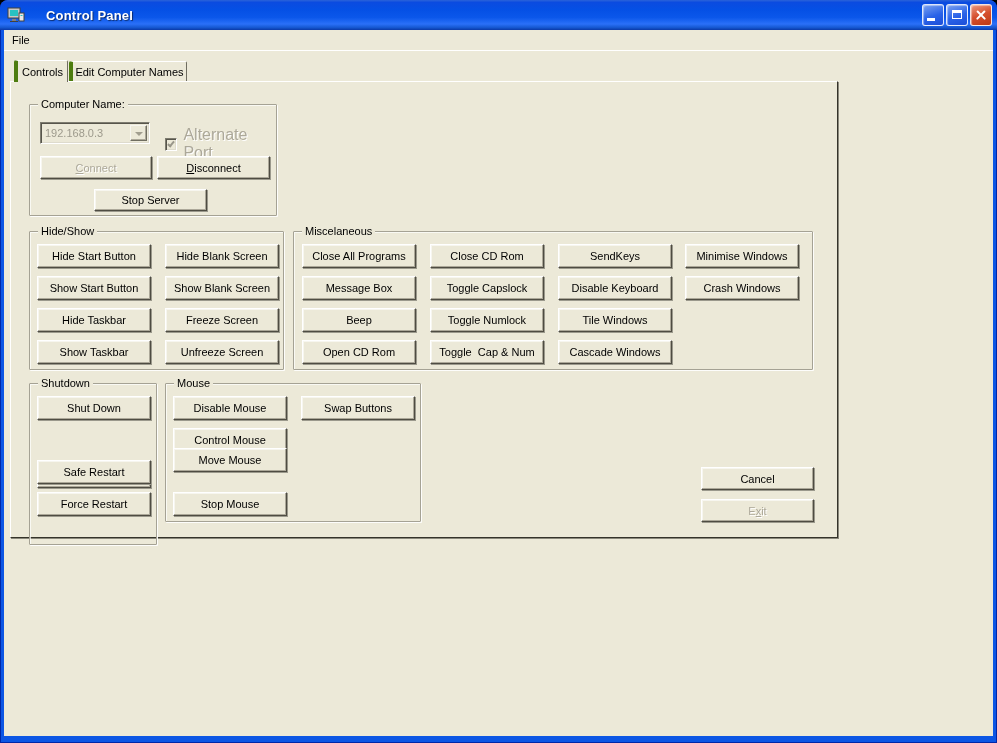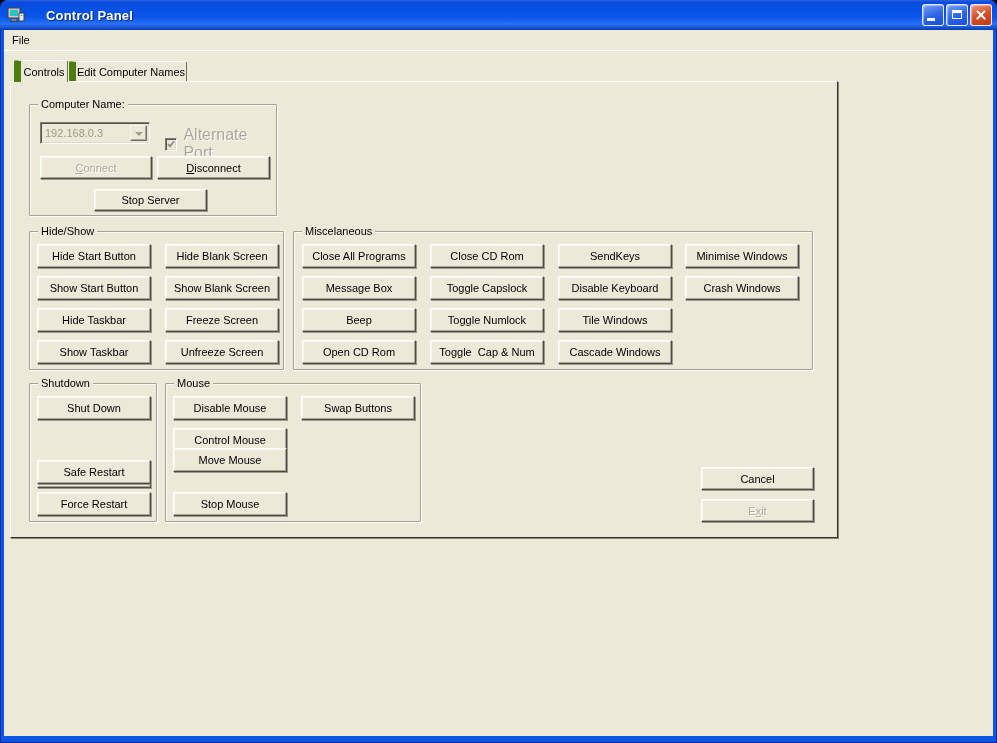--- a/index.html
+++ b/index.html
@@ -49,21 +49,21 @@
     position:absolute; top:0; left:0; right:0; height:21px;
     border-bottom:1px solid #fff;
     font-size:11px; color:#000; display:flex; align-items:center;
   }
   .menu-item{ padding:16px 8px; height:100%; display:flex; align-items:center; }
 
   
   .tab{
     position:absolute; font-size:11px; color:#000;
     background:#ECE9D8;
-    border-left:7px solid #4d7c0f; border-top:1px solid #fff; border-right:1px solid #6f6d60;
+    border-left:4px solid #4d7c0f; border-top:1px solid #fff; border-right:1px solid #6f6d60;
     border-radius:2px 2px 0 0;
     display:flex; align-items:center; justify-content:center;
   }
   .tab.active{ left:10px; top:30px; width:54px; height:22px; z-index:3; }
   .tab.inactive{ left:65px; top:31px; width:118px; height:20px; z-index:1; }
 
   .tabpanel{
     position:absolute; left:6px; top:51px; width:828px; height:457px;
     background:#ECE9D8;
     border:1px solid; border-color:#fff #35332a #35332a #fff;
@@ -215,21 +215,21 @@
         <div class="btn" style="left:136px; top:76px;">Toggle Numlock</div>
         <div class="btn" style="left:136px; top:108px;">Toggle  Cap &amp; Num</div>
         <div class="btn" style="left:264px; top:12px;">SendKeys</div>
         <div class="btn" style="left:264px; top:44px;">Disable Keyboard</div>
         <div class="btn" style="left:264px; top:76px;">Tile Windows</div>
         <div class="btn" style="left:264px; top:108px;">Cascade Windows</div>
         <div class="btn" style="left:391px; top:12px;">Minimise Windows</div>
         <div class="btn" style="left:391px; top:44px;">Crash Windows</div>
       </div>
 
-      <div class="group" style="left:18px; top:301px; width:128px; height:139px;">
+      <div class="group" style="left:18px; top:301px; width:128px; height:162px;">
         <span class="group-label">Shutdown</span>
         <div class="btn" style="left:7px; top:12px;">Shut Down</div>
         <div class="btn" style="left:7px; top:56px;margin-top:24px;">Force Shut Down</div>
         <div class="btn" style="left:7px; top:76px;">Safe Restart</div>
         <div class="btn" style="left:7px; top:108px;">Force Restart</div>
       </div>
 
       <div class="group" style="left:154px; top:301px; width:256px; height:139px;">
         <span class="group-label">Mouse</span>
         <div class="btn" style="left:7px;   top:12px;">Disable Mouse</div>

